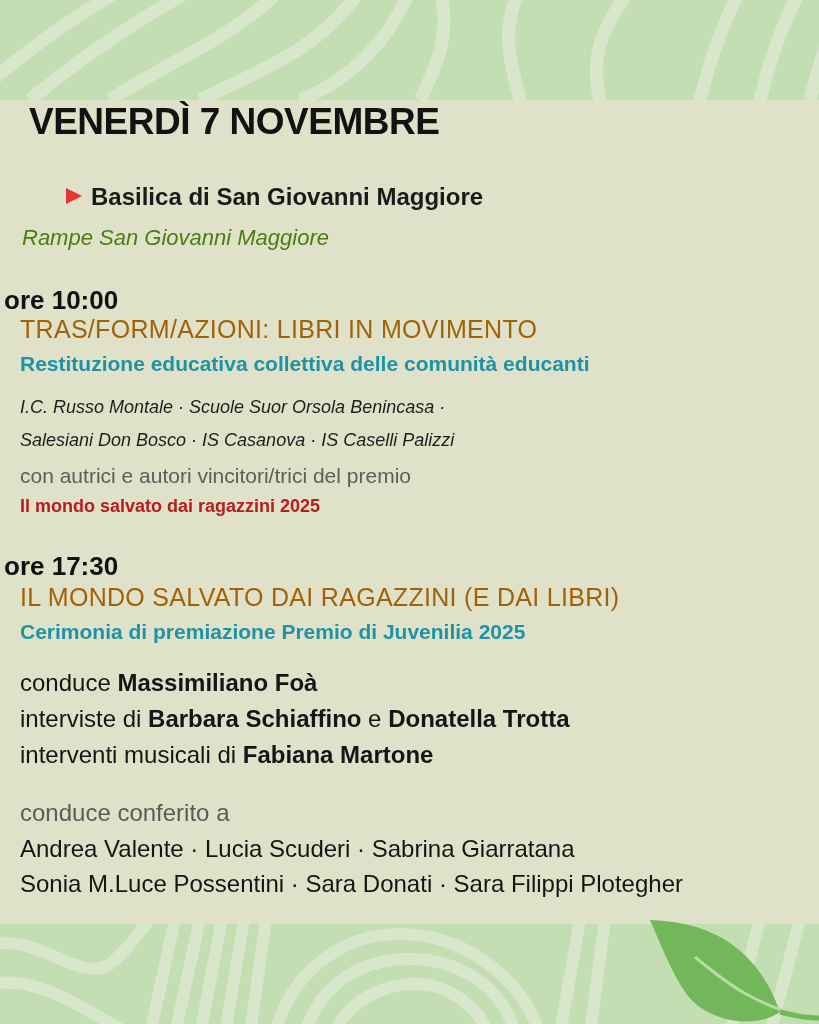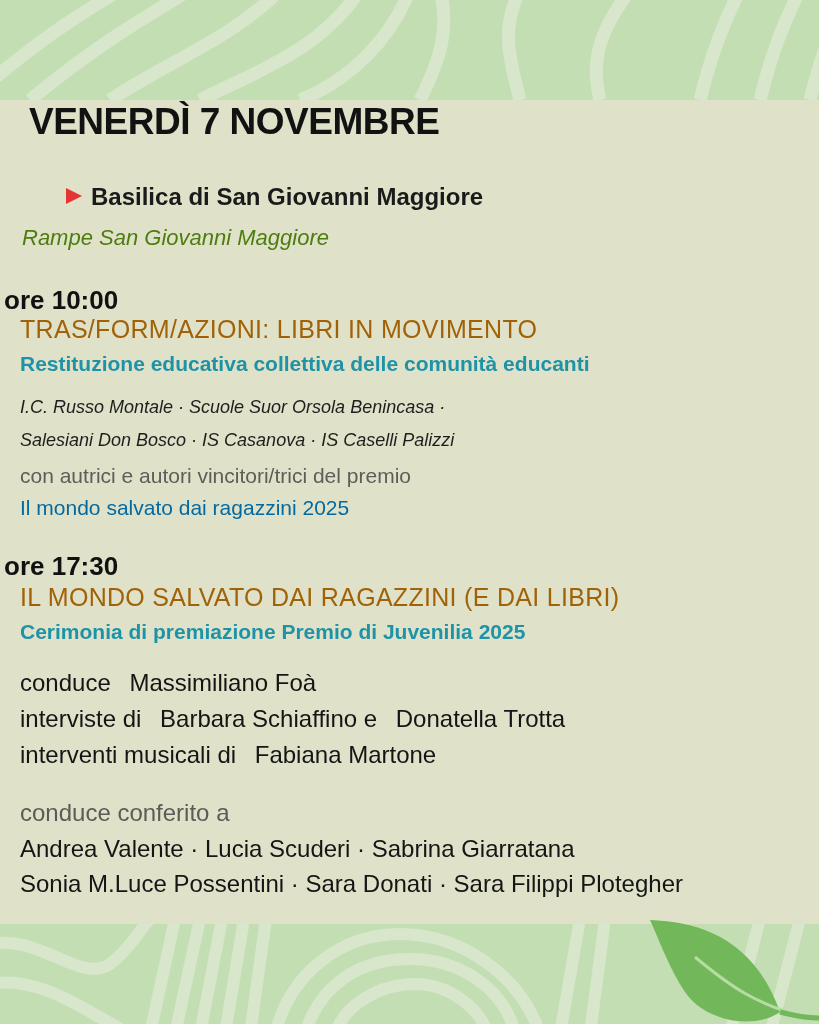--- a/index.html
+++ b/index.html
@@ -23,23 +23,23 @@
 
   .venue { position: absolute; left: 22px; top: 183px; font-size: 24px; font-weight: bold; color: #1a1a1a; padding-left: 44px; }
   .venue .tri { display: inline-block; width: 0; height: 0; border-top: 8px solid transparent; border-bottom: 8px solid transparent; border-left: 16px solid #e63333; margin-right: 9px; vertical-align: 1px; }
   .venue-sub { position: absolute; left: 22px; top: 218px; font-size: 22px; font-style: italic; color: #4d7c0f; margin-top: 7px; }
 
   .time { position: absolute; left: 4px; font-size: 26px; font-weight: bold; color: #111; }
   .title-red { position: absolute; left: 20px; font-size: 25px; color: #a16207; letter-spacing: 0.3px; }
   .sub-teal { position: absolute; left: 20px; font-size: 21px; font-weight: bold; color: #1e93a8; text-align: center; }
   .italic-line { position: absolute; left: 20px; font-size: 18px; font-style: italic; color: #1e1e1e; }
   .grey-line { position: absolute; left: 20px; font-size: 21px; color: #5d5d59; }
-  .grey-bold { position: absolute; left: 20px; font-size: 21px; font-weight: normal; color: #0369a1; }
+  .grey-bold { position: absolute; left: 20px; font-size: 18px; font-weight: bold; color: #b91c1c; }
   .credit { position: absolute; left: 20px; font-size: 24px; color: #151515; }
-  .credit b { font-weight: normal; margin-left: 12px; }
+  .credit b { font-weight: bold; }
   .premio { position: absolute; left: 20px; font-size: 24px; color: #5b5b57; }
   .winners { position: absolute; left: 20px; font-size: 24px; color: #151515; }
 </style>
 </head>
 <body>
 
 <div class="page">
 
   <div class="band band-top">
     <svg width="819" height="100" viewBox="0 0 819 100">

